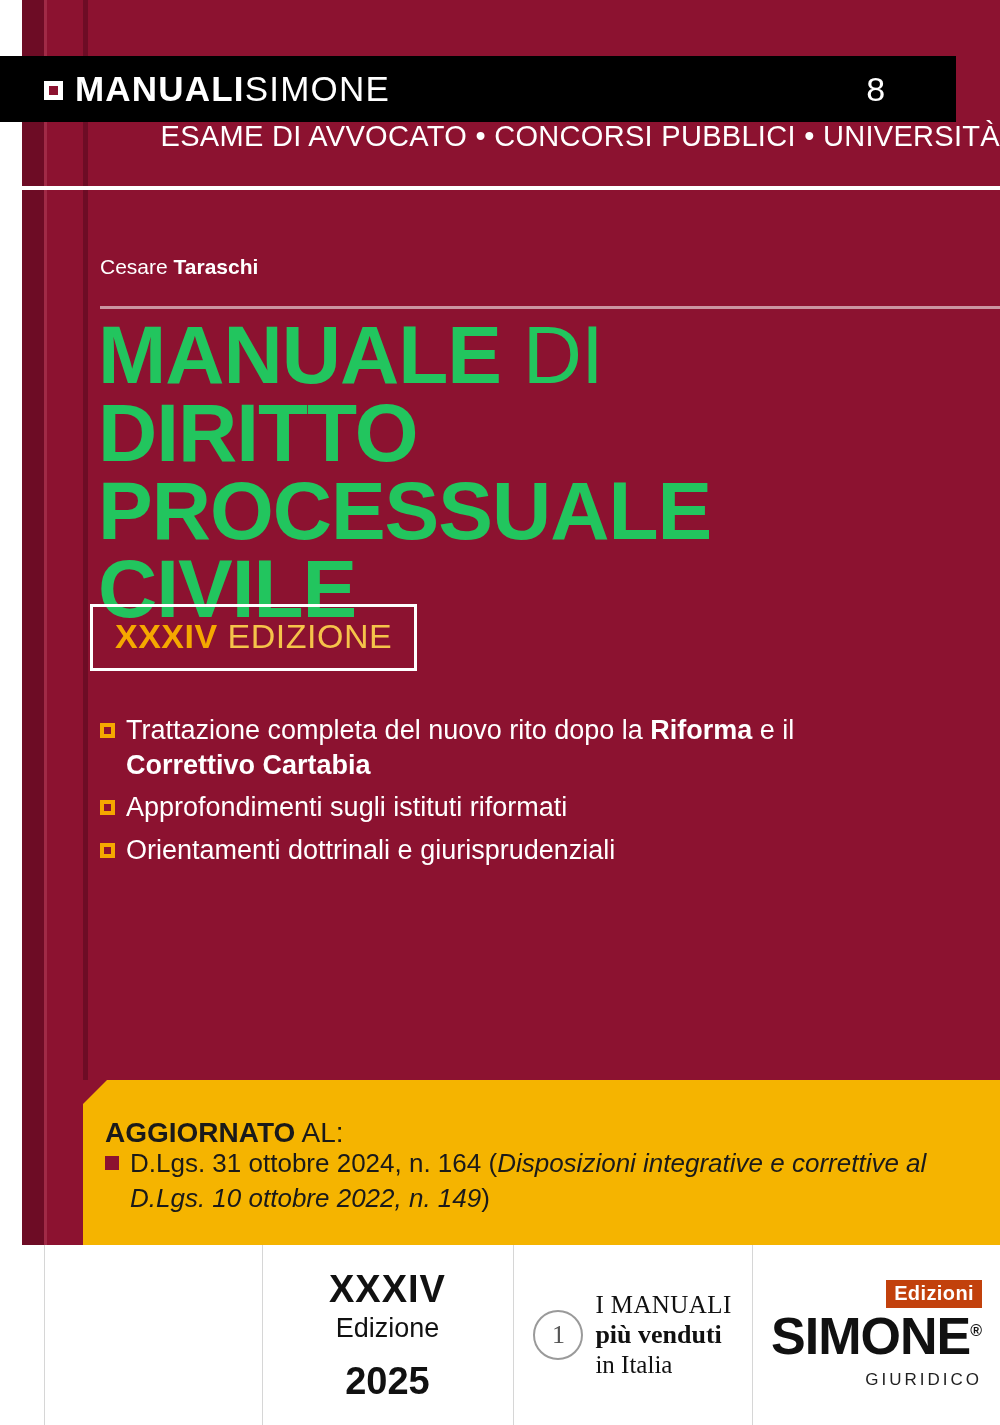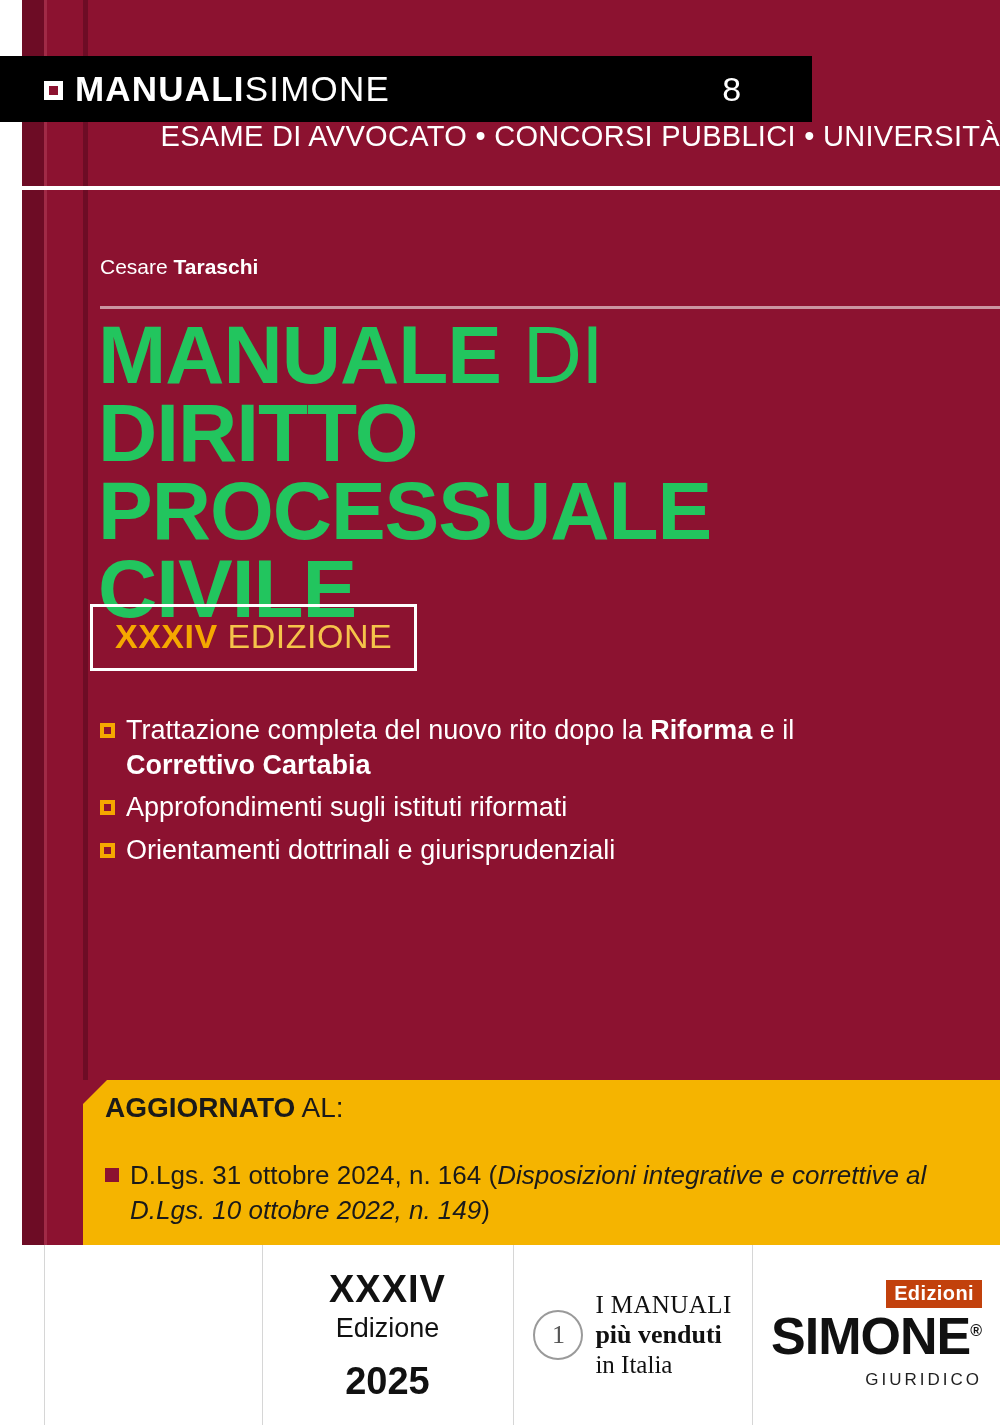--- a/index.html
+++ b/index.html
@@ -47,21 +47,21 @@
     position: absolute;
     left: 83px; top: 0;
     width: 5px; height: 1425px;
     background: #6d0c25;
   }
 
   
   .topband {
     position: absolute;
     left: 0; top: 56px;
-    width: 812px; height: 66px;
+    width: 956px; height: 66px;
     background: #000000;
   }
   .topband-inner {
     position: absolute;
     left: 0; top: 0;
     width: 783px; height: 66px;
     background: #000000;
   }
   .topband-number {
     position: absolute;
@@ -217,28 +217,28 @@
   }
   .yellowband::before {
     content: "";
     position: absolute;
     left: 0; top: 0;
     border-left: 24px solid #8c1230;
     border-bottom: 24px solid transparent;
   }
   .yb-title {
     position: absolute;
-    left: 22px; top: 12px;
+    left: 22px; top: 37px;
     font-size: 28px;
     color: #1a1a1a;
   }
   .yb-title b { font-weight: bold; }
   .yb-row {
     position: absolute;
-    left: 22px; top: 78px;
+    left: 22px; top: 66px;
     width: 860px;
     display: flex;
     align-items: flex-start;
   }
   .yb-mark {
     width: 14px; height: 14px;
     background: #8c1230;
     margin-top: 10px;
     margin-right: 11px;
     flex: 0 0 auto;

